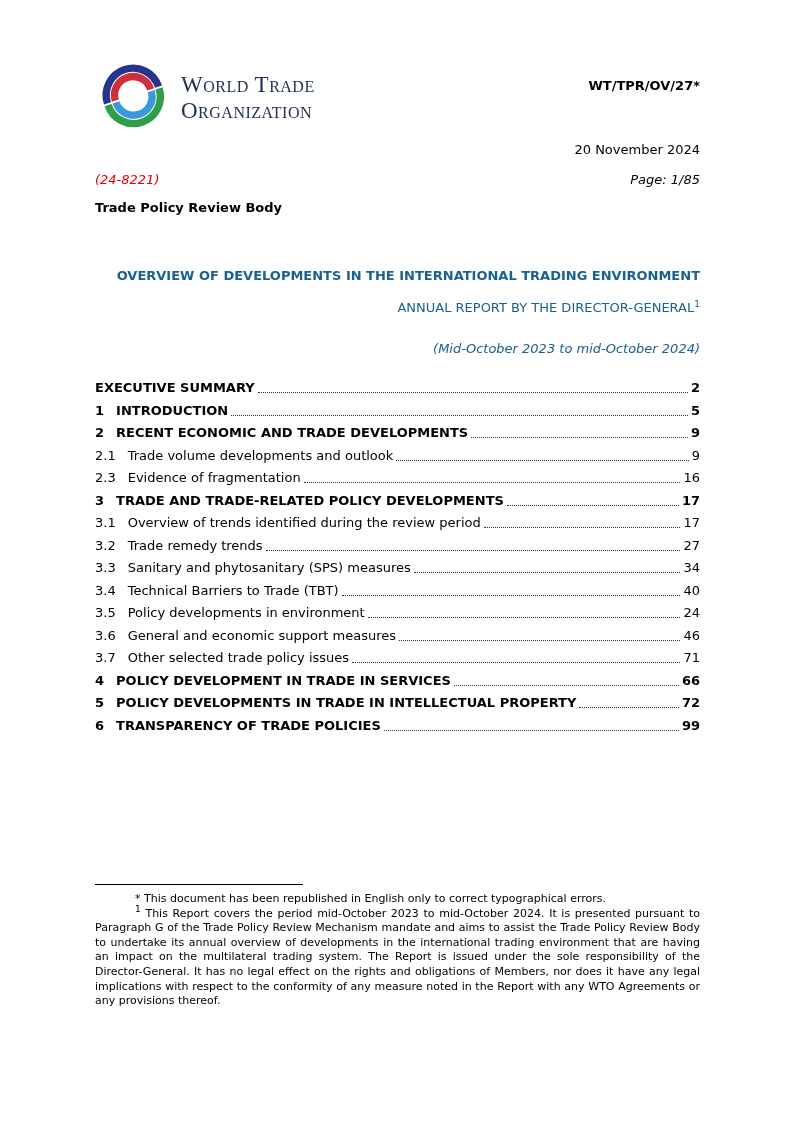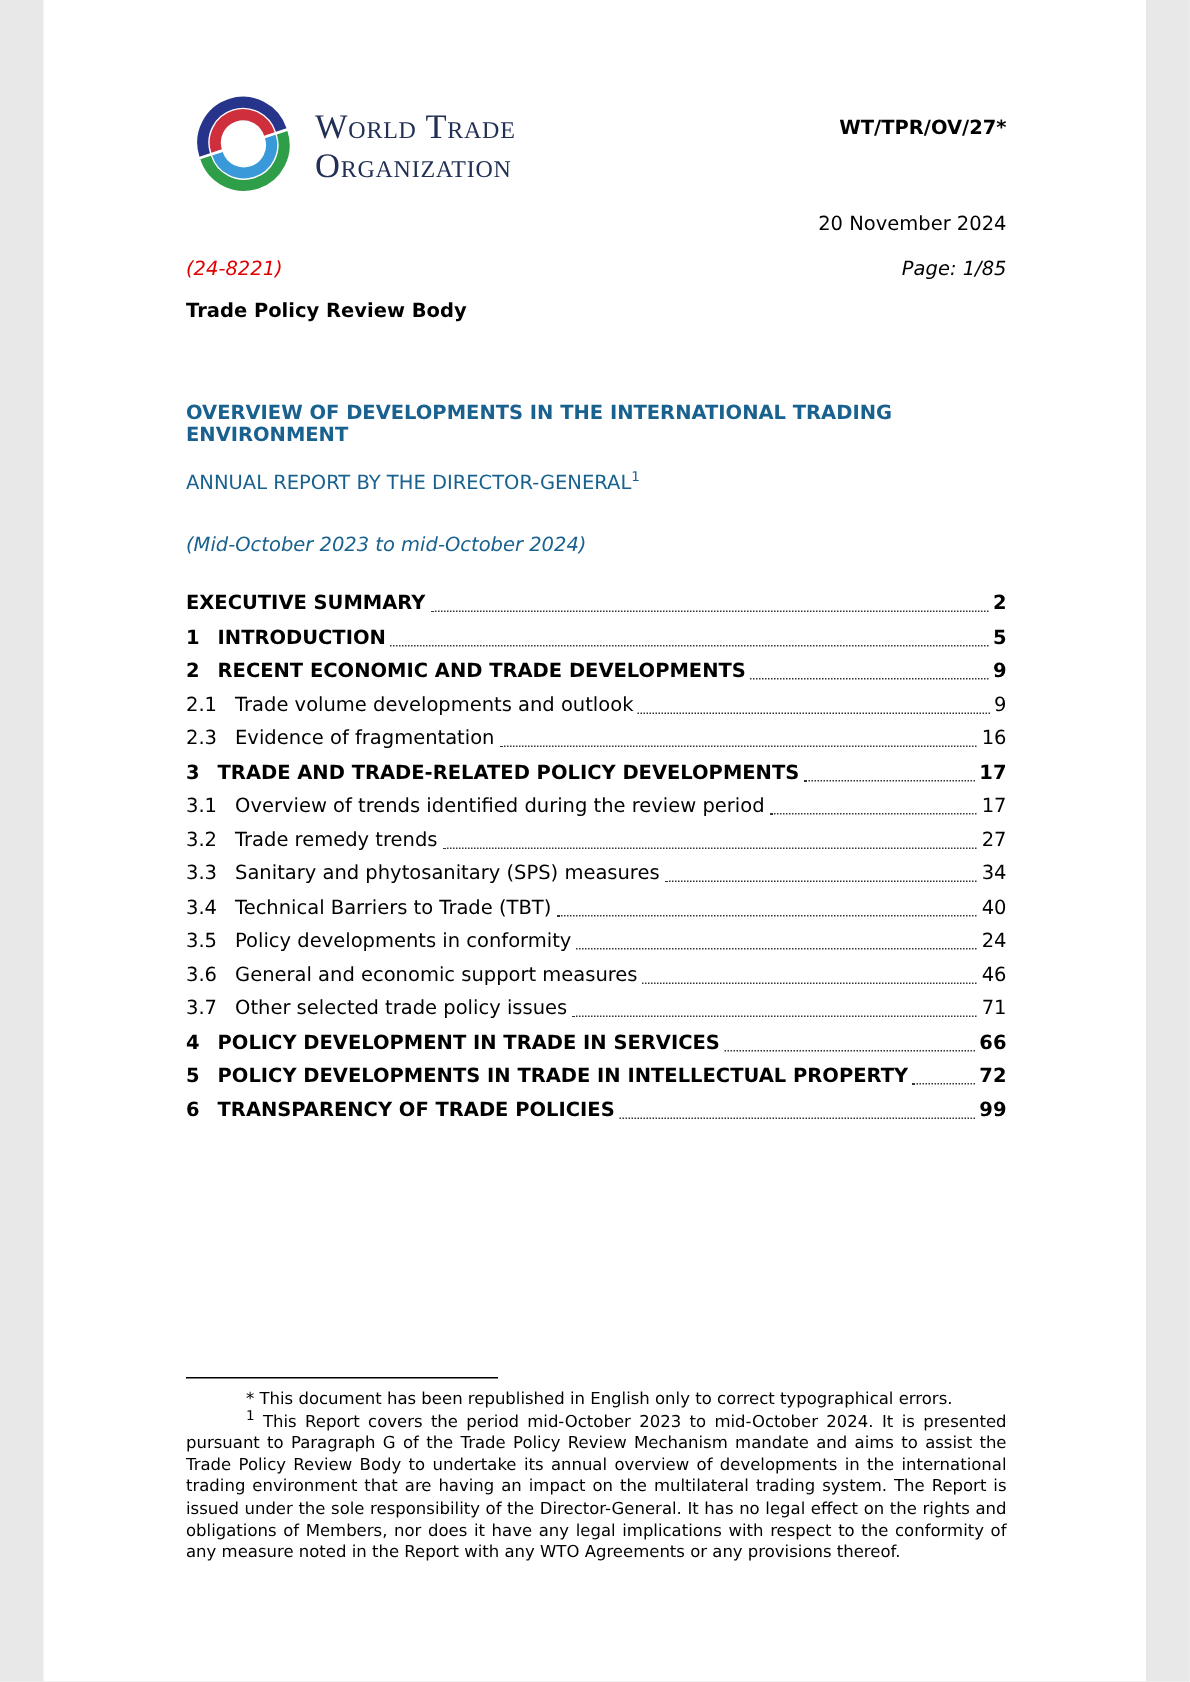--- a/index.html
+++ b/index.html
@@ -9,21 +9,21 @@
     --logo-blue:#27348b;
     --logo-red:#cf2e3c;
     --logo-lightblue:#3a9ad9;
     --logo-green:#2f9e49;
   }
   *{margin:0;padding:0;box-sizing:border-box;}
   html,body{background:#e8e8e8;}
   body{font-family:"DejaVu Sans","Liberation Sans",sans-serif;color:#000;}
   .page{
     position:relative;
-    width:735px;height:1121px;
+    width:793px;height:1121px;
     margin:0 auto;background:#fff;
     overflow:hidden;
   }
   .content{padding:58px 93px 0 95px;}
 
   
   .header-top{display:flex;justify-content:space-between;align-items:flex-start;}
   .logo-block{display:flex;align-items:flex-start;}
   .logo-mark{flex:0 0 auto;}
   .wordmark{
@@ -33,21 +33,21 @@
     font-size:23px;line-height:1.12;letter-spacing:0.5px;
     color:var(--logo-navy,#223055);
   }
   .doc-symbol{margin-top:20px;font-size:13px;font-weight:bold;}
   .date-line{text-align:right;font-size:13px;margin-top:10px;}
   .ref-line{display:flex;justify-content:space-between;font-size:13px;margin-top:15px;font-style:italic;}
   .doc-number{color:var(--accent-red,#e00000);}
   .committee{font-size:13px;font-weight:bold;margin-top:13px;}
 
   
-  .title-block{text-align:left;color:var(--heading-blue,#19618e);}
+  .title-block{text-align:right;color:var(--heading-blue,#19618e);}
   .report-title{margin-top:53px;font-size:13px;font-weight:bold;}
   .report-subtitle{margin-top:17px;font-size:13px;}
   .report-period{margin-top:26px;font-size:13px;font-style:italic;}
   sup{font-size:9px;vertical-align:super;line-height:0;}
 
   
   .toc{margin-top:24px;}
   .toc-row{
     display:flex;align-items:center;
     font-size:13px;line-height:16px;margin-bottom:6.5px;
@@ -56,21 +56,21 @@
   .toc-num{margin-right:12px;white-space:nowrap;}
   .toc-label{white-space:nowrap;}
   .toc-dots{
     flex:1;min-width:12px;margin:0 3px 3px 3px;
     border-bottom:1.6px dotted #333;
     align-self:flex-end;
   }
   .toc-page{white-space:nowrap;}
 
   
-  .footnotes{position:absolute;left:95px;right:93px;top:918px;}
+  .footnotes{position:absolute;left:95px;right:93px;top:884px;}
   .footnote-rule{width:208px;border-top:1px solid #000;margin-bottom:7px;}
   .footnote{
     font-size:11px;line-height:14.6px;
     text-align:justify;
     text-indent:40px;
   }
 </style>
 </head>
 <body>
 
@@ -168,21 +168,21 @@
         <span class="toc-page">34</span>
       </div>
         <div class="toc-row">
         <span class="toc-num">3.4</span>
         <span class="toc-label">Technical Barriers to Trade (TBT)</span>
         <span class="toc-dots"></span>
         <span class="toc-page">40</span>
       </div>
         <div class="toc-row">
         <span class="toc-num">3.5</span>
-        <span class="toc-label">Policy developments in conformity</span>
+        <span class="toc-label">Policy developments in environment</span>
         <span class="toc-dots"></span>
         <span class="toc-page">24</span>
       </div>
         <div class="toc-row">
         <span class="toc-num">3.6</span>
         <span class="toc-label">General and economic support measures</span>
         <span class="toc-dots"></span>
         <span class="toc-page">46</span>
       </div>
         <div class="toc-row">

